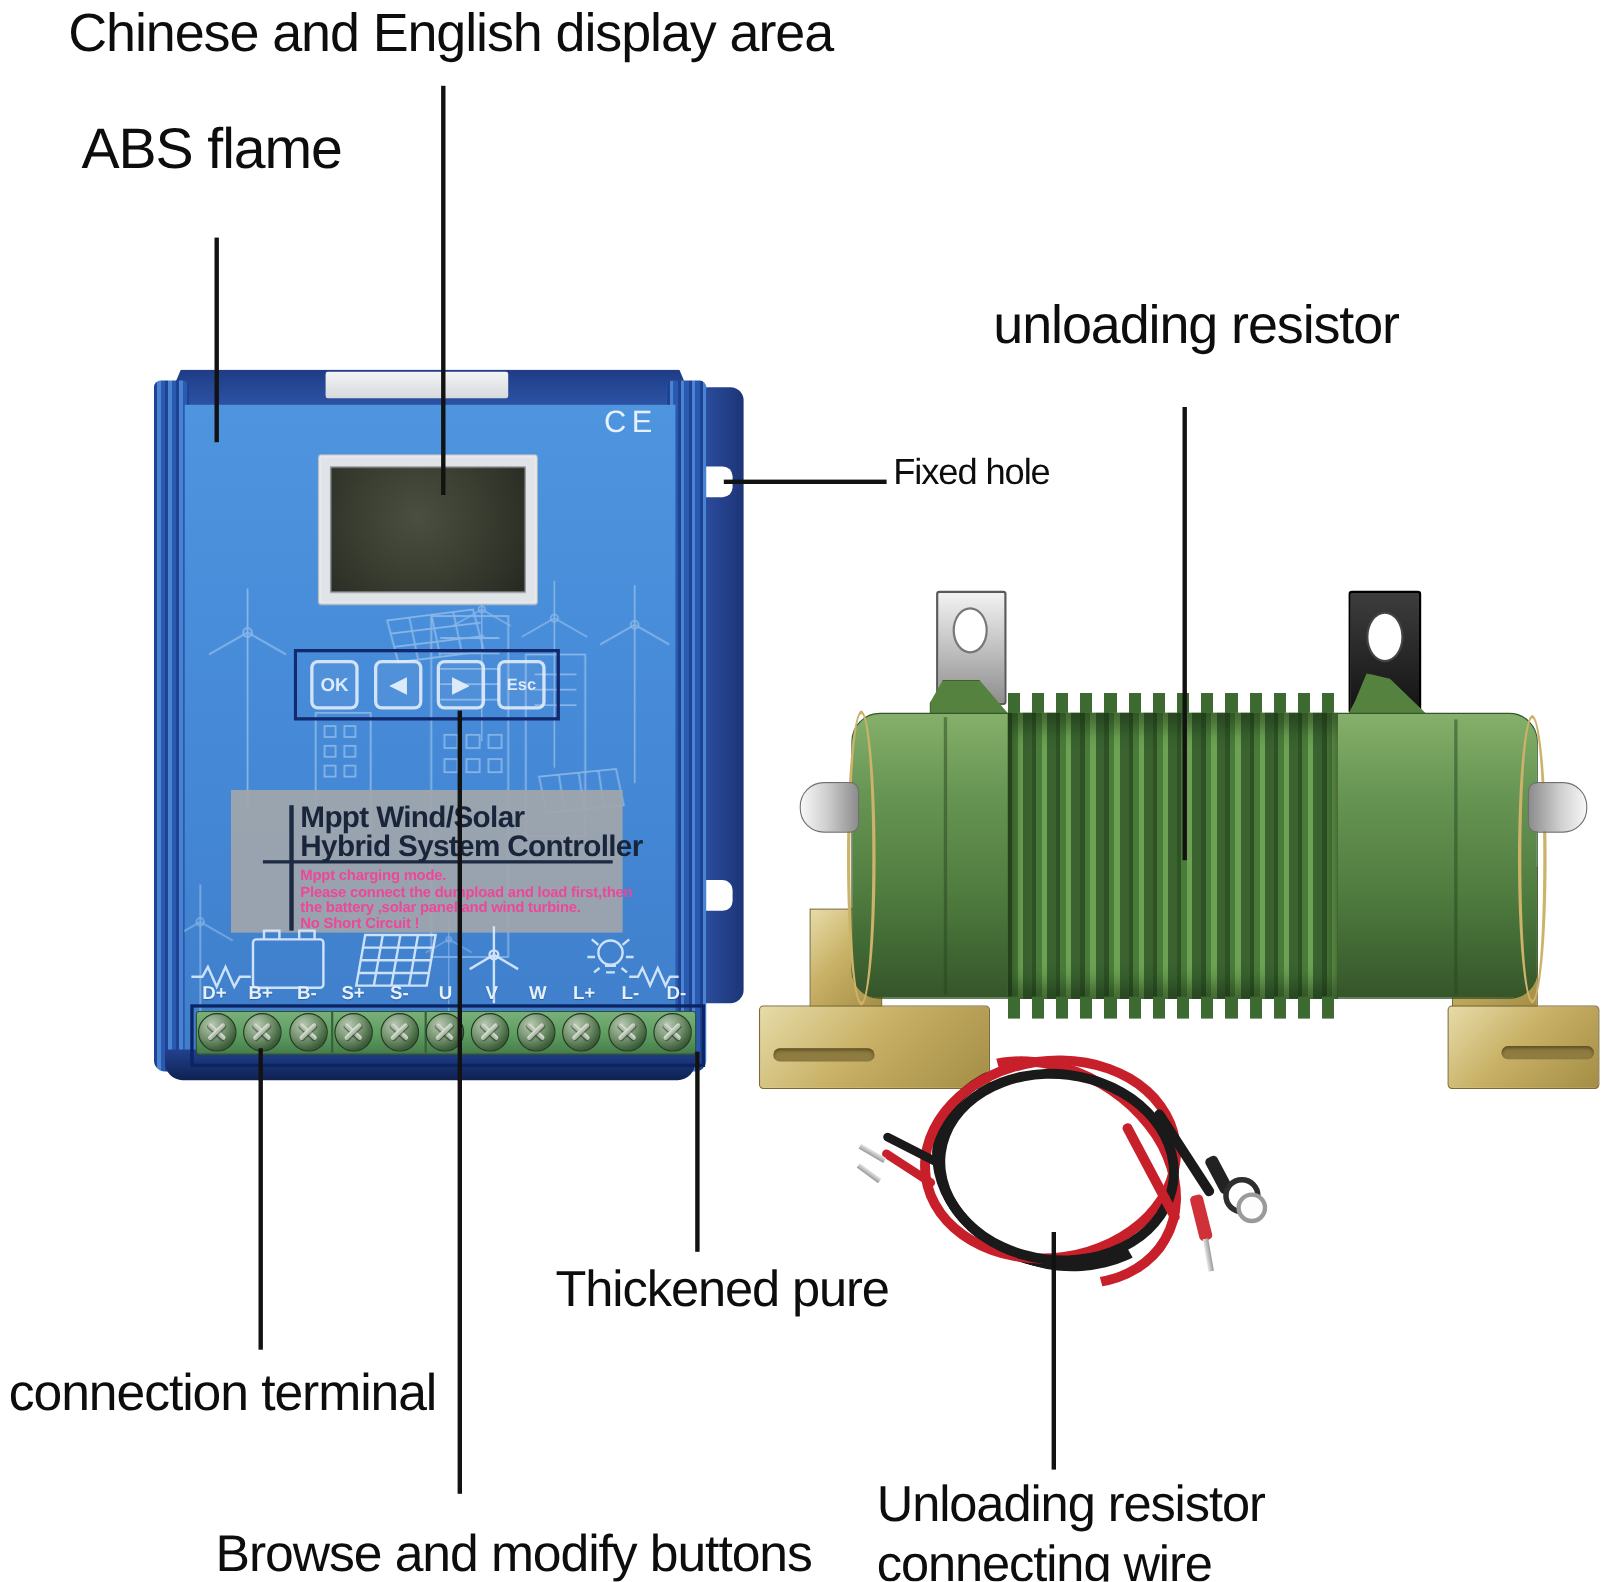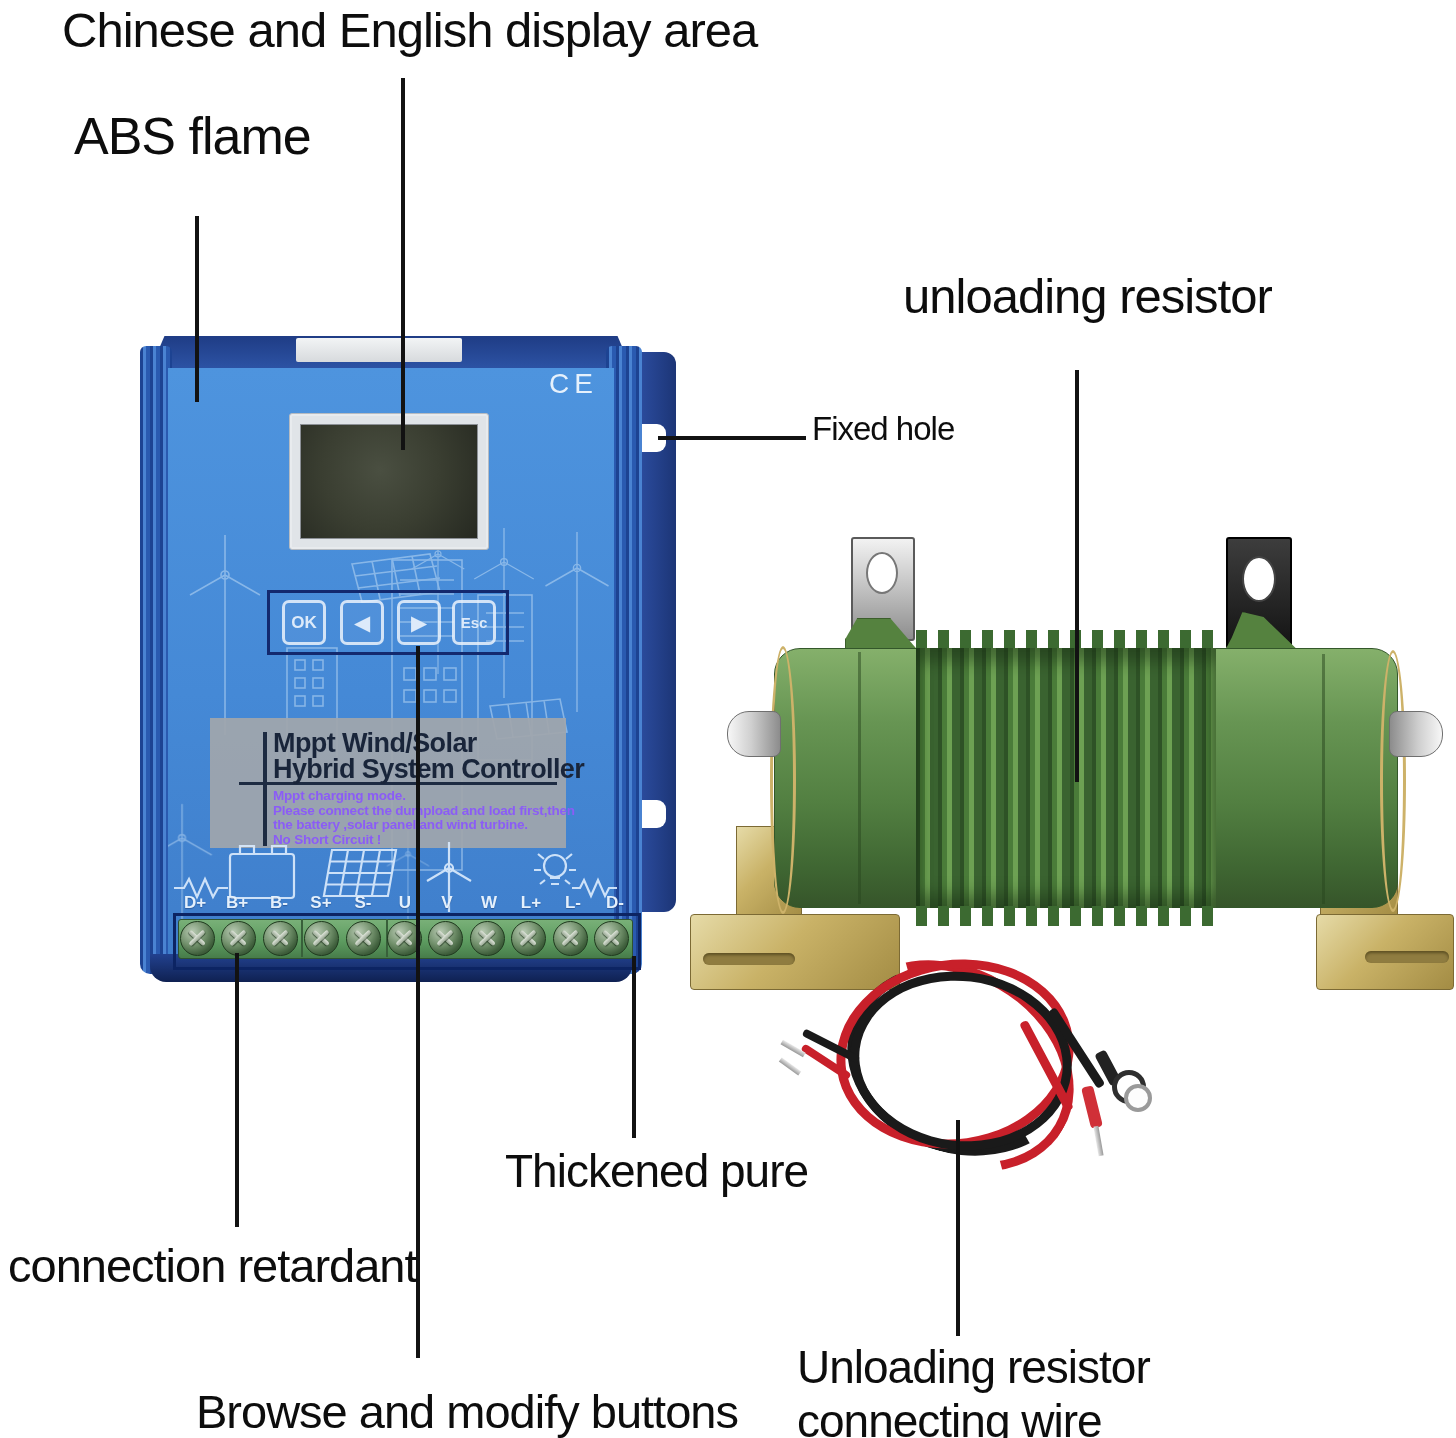--- a/index.html
+++ b/index.html
@@ -17,21 +17,21 @@
   .slot{position:absolute;background:#fff;border-radius:0 9px 9px 0}
   .ce{position:absolute;color:rgba(238,246,253,.95);font:500 28px "Liberation Sans",sans-serif;letter-spacing:5px}
   .bezel{position:absolute;background:#e0e4e8;border:1px solid #b6bbc1;border-radius:3px;box-shadow:0 0 0 2px rgba(255,255,255,.25) inset}
   .lcd{position:absolute;background:radial-gradient(circle at 45% 40%,#4a4f41 0%,#3a3e31 50%,#262921 100%);border:1px solid #8c9096}
   .btnbox{position:absolute;border:3px solid #13296e;z-index:20}
   .pbtn{position:absolute;width:38px;height:39px;border:3px solid rgba(234,242,251,.85);border-radius:7px;color:#ddeafa;background:rgba(255,255,255,.05);display:flex;align-items:center;justify-content:center;font-weight:bold;font-size:17px}
   .pbtn.arrow{font-size:21px;font-weight:normal}
   .plate{position:absolute;background:rgba(160,166,172,.93)}
   .ptitle{position:absolute;font-weight:bold;font-size:27px;color:#19253a;letter-spacing:-.6px;white-space:nowrap}
   .pbar{position:absolute;background:#1d2b42}
-  .pbody{position:absolute;font:bold 13.5px/14.5px "Liberation Sans",sans-serif;color:#8b5cf6;letter-spacing:-.2px;white-space:nowrap}
+  .pbody{position:absolute;font:bold 13.5px/14.5px "Liberation Sans",sans-serif;color:#ec4899;letter-spacing:-.2px;white-space:nowrap}
   .tlabels{position:absolute;display:flex;z-index:5}
   .tlabels span{flex:0 0 42px;text-align:center;font-weight:bold;font-size:17px;color:#e4f0fc;text-shadow:0 1px 1px rgba(20,40,90,.4)}
   .tblock{position:absolute;background:linear-gradient(180deg,#79b078 0%,#5d9c60 55%,#477c4a 100%);border:1px solid #2f5230;border-radius:3px}
   .tdivider{position:absolute;width:2px;background:#38603a}
   .screws{position:absolute;display:flex;justify-content:space-between}
   .screw{position:relative;width:33px;height:33px;border-radius:50%;background:radial-gradient(circle at 35% 30%,#b9cbb4,#6f8e69 45%,#3f5f3c 72%,#2b4328);border:1px solid #203a1f;flex:0 0 auto}
   .screw::before,.screw::after{content:"";position:absolute;left:6px;top:14px;width:20px;height:4px;background:linear-gradient(#dfe5db,#9aa995);border-radius:2px;box-shadow:0 1px 1px rgba(15,35,15,.65)}
   .screw::before{transform:rotate(42deg)}
   .screw::after{transform:rotate(-44deg)}
   .tbox{position:absolute;border:3px solid #0c2463;z-index:20}
@@ -50,21 +50,21 @@
 </style>
 </head>
 <body>
 
 <div class="stage">
 
   <div class="lbl" style="left:62px;top:2px;font-size:49px">Chinese and English display area</div>
   <div class="lbl" style="left:74px;top:106px;font-size:52px">ABS flame</div>
   <div class="lbl" style="left:903px;top:268px;font-size:49px">unloading resistor</div>
   <div class="lbl" style="left:812px;top:410px;font-size:33px">Fixed hole</div>
-  <div class="lbl" style="left:8px;top:1238px;font-size:47px">connection retardant</div>
+  <div class="lbl" style="left:8px;top:1238px;font-size:47px">connection terminal</div>
   <div class="lbl" style="left:196px;top:1384px;font-size:47px">Browse and modify buttons</div>
   <div class="lbl" style="left:505px;top:1144px;font-size:46px">Thickened pure</div>
   <div class="lbl" style="left:797px;top:1340px;font-size:46px">Unloading resistor</div>
   <div class="lbl" style="left:797px;top:1394px;font-size:46px">connecting wire</div>
 
   <div class="cline" style="left:401px;top:78px;width:4px;height:372px"></div>
   <div class="cline" style="left:195px;top:216px;width:4px;height:186px"></div>
   <div class="cline" style="left:1075px;top:370px;width:4px;height:412px"></div>
   <div class="cline" style="left:658px;top:436px;width:148px;height:4px"></div>
   <div class="cline" style="left:235px;top:953px;width:4px;height:274px"></div>

